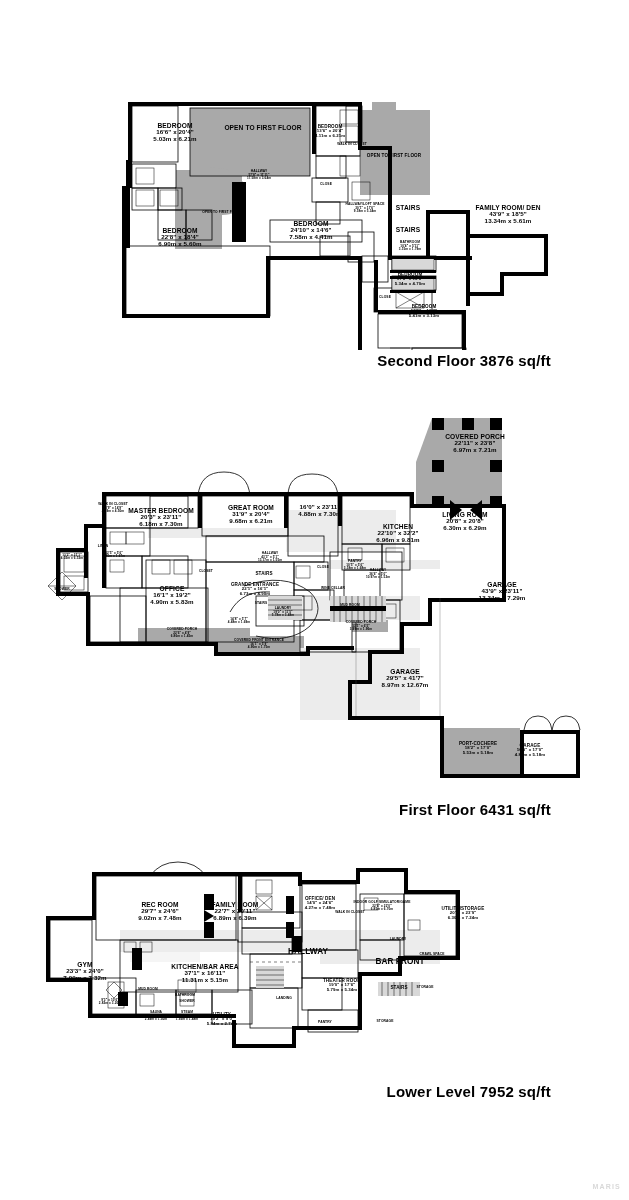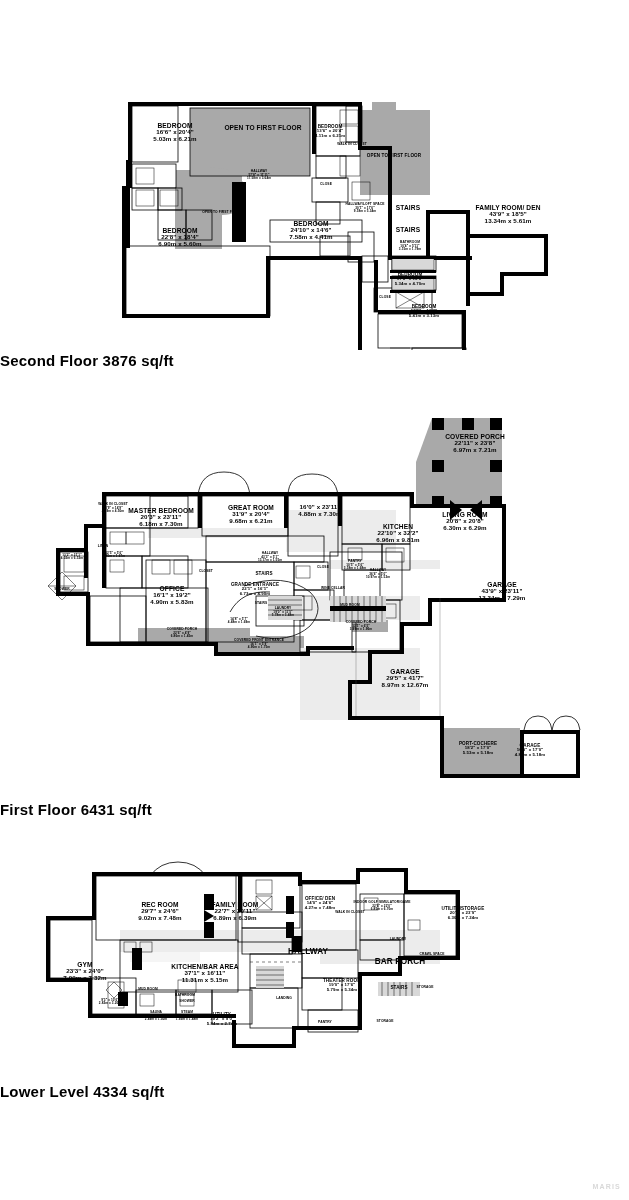--- a/index.html
+++ b/index.html
@@ -6,21 +6,21 @@
   body{width:629px;height:1200px;position:relative;overflow:hidden;
        font-family:"Liberation Sans","DejaVu Sans",sans-serif;color:#000;}
 
   .floor{position:absolute;left:0;width:629px;}
   #floor-2{top:60px;height:290px;}
   #floor-1{top:400px;height:385px;}
   #floor-0{top:850px;height:225px;}
 
   .plan{position:absolute;left:0;top:0;width:629px;height:100%;}
 
-  .caption{position:absolute;left:0;width:535px;text-align:left;
+  .caption{position:absolute;left:16px;width:535px;text-align:right;
            font-weight:bold;font-size:15px;letter-spacing:.2px;}
   #cap-2{top:352px;}
   #cap-1{top:801px;}
   #cap-0{top:1083px;}
 
   
   .lbl{position:absolute;text-align:center;line-height:1.12;
        font-weight:bold;white-space:nowrap;transform:translate(-50%,-50%);
        letter-spacing:.1px;}
   .lbl .nm{display:block;}
@@ -655,21 +655,21 @@
       </div>
       <div class="lbl s-sm" style="left: 463px; top: 63px;">
         <span class="nm">UTILITY/STORAGE</span>
         <span class="d1">20'8"  x 23'9"</span>
         <span class="d2">6.30m  x 7.24m</span>
       </div>
       <div class="lbl s-lg" style="left: 308px; top: 102px;">
         <span class="nm">HALLWAY</span>
       </div>
       <div class="lbl s-lg" style="left: 400px; top: 112px;">
-        <span class="nm">BAR PORCH</span>
+        <span class="nm">BAR FRONT</span>
       </div>
       <div class="lbl s-md" style="left: 85px; top: 122px;">
         <span class="nm">GYM</span>
         <span class="d1">23'3"  x 24'0"</span>
         <span class="d2">7.09m  x 7.32m</span>
       </div>
       <div class="lbl s-md" style="left: 205px; top: 124px;">
         <span class="nm">KITCHEN/BAR AREA</span>
         <span class="d1">37'1"  x 16'11"</span>
         <span class="d2">11.31m  x 5.15m</span>
@@ -723,15 +723,15 @@
       </div>
       <div class="lbl s-xs" style="left: 110px; top: 152px;">
         <span class="d1">9'3"  x 10'6"</span>
         <span class="d2">2.82m x 3.20m</span>
       </div>
       <div class="lbl s-xs" style="left: 432px; top: 105px;">
         <span class="nm">CRAWL SPACE</span>
       </div>
     </div>
 </div>
-<div class="caption" id="cap-0">Lower Level 4334 sq/ft</div>
+<div class="caption" id="cap-0">Lower Level 7952 sq/ft</div>
 
 <div id="watermark">MARIS</div>
 
 </body></html>

